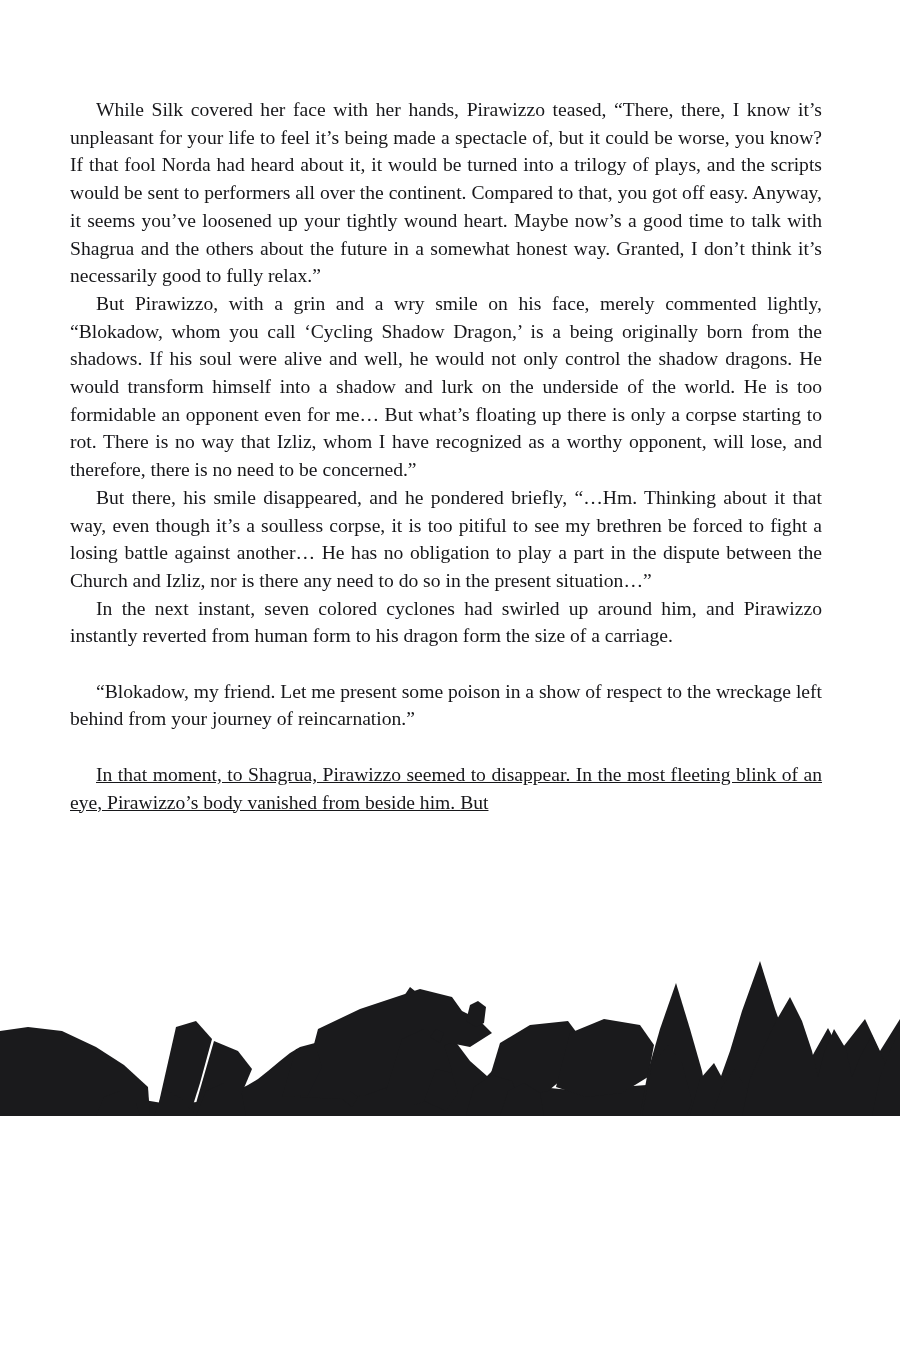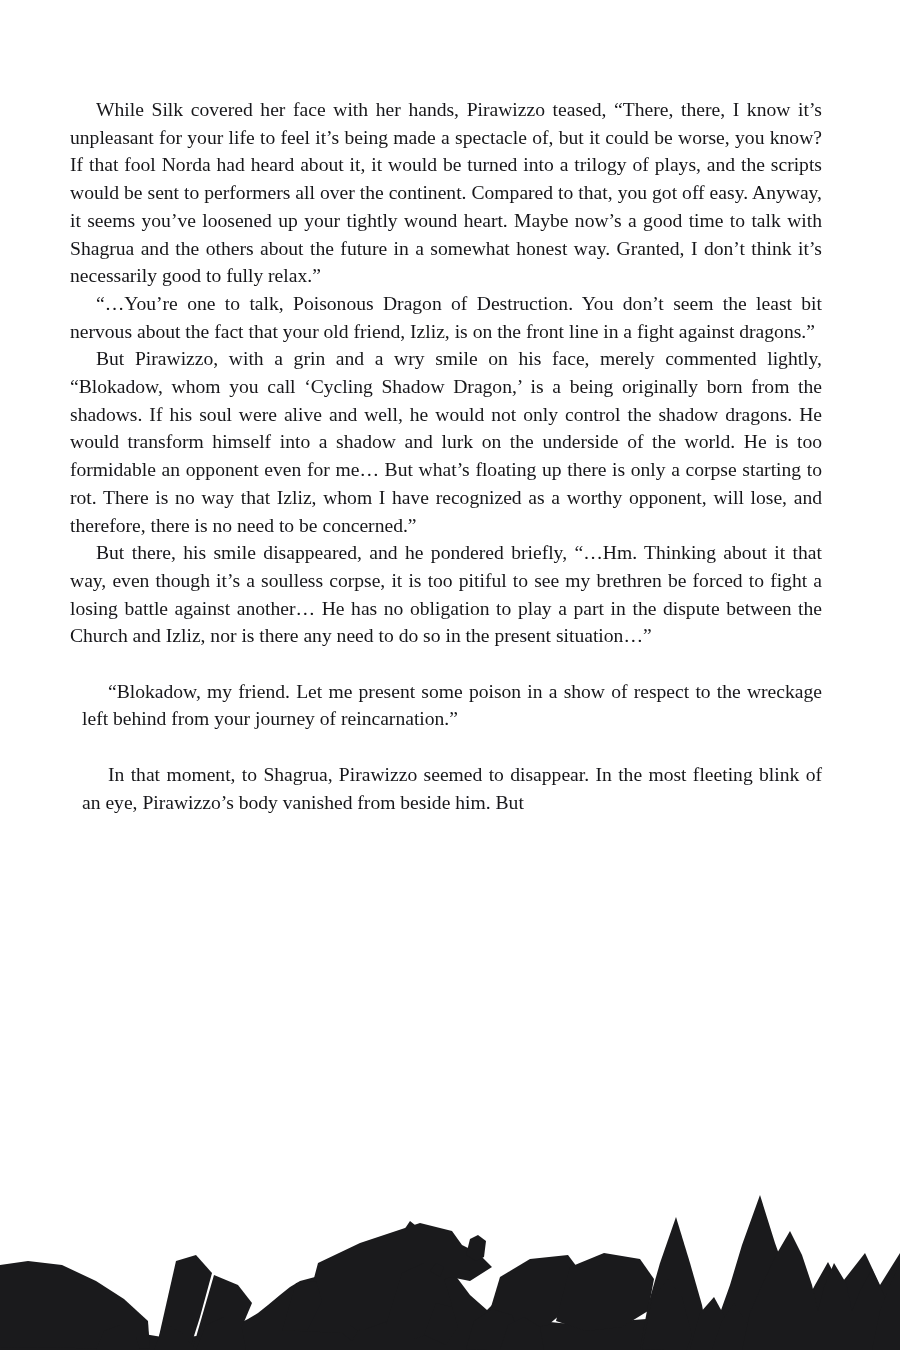--- a/index.html
+++ b/index.html
@@ -5,21 +5,21 @@
 <style>
   html, body {
     margin: 0;
     padding: 0;
     background: #ffffff;
   }
 
   .page {
     position: relative;
     width: 900px;
-    height: 1350px;
+    height: 1116px;
     background: #ffffff;
     overflow: hidden;
     font-family: "Liberation Serif", "DejaVu Serif", serif;
   }
 
   .text-column {
     position: absolute;
     left: 70px;
     top: 96px;
     width: 752px;
@@ -32,26 +32,26 @@
     text-indent: 26px;
     font-size: 19.6px;
     line-height: 27.7px;
     color: #17171a;
     -webkit-font-smoothing: antialiased;
     hyphens: none;
   }
 
   .para.gap-before {
     margin-top: 27.7px;
-    margin-left: 12px;
   }
 
   
   .para.tail {
     text-align: justify;
+    text-decoration: underline;
   }
 
   .decoration {
     position: absolute;
     left: 0;
     bottom: 0;
     width: 900px;
     height: 215px;
     display: block;
   }
@@ -61,23 +61,23 @@
     height: 100%;
   }
 </style>
 </head>
 <body>
 
 <div class="page">
 
   <div class="text-column">
     <p class="para">While Silk covered her face with her hands, Pirawizzo teased, “There, there, I know it’s unpleasant for your life to feel it’s being made a spectacle of, but it could be worse, you know? If that fool Norda had heard about it, it would be turned into a trilogy of plays, and the scripts would be sent to performers all over the continent. Compared to that, you got off easy. Anyway, it seems you’ve loosened up your tightly wound heart. Maybe now’s a good time to talk with Shagrua and the others about the future in a somewhat honest way. Granted, I don’t think it’s necessarily good to fully relax.”</p>
-    <p class="para">“…You’re one to talk, Poisonous Dragon of Destruction. You don’t seem the least bit nervous about the fact that your old friend, Izliz, is on the front line in a fight against dragons.”</p>
     <p class="para">But Pirawizzo, with a grin and a wry smile on his face, merely commented lightly, “Blokadow, whom you call ‘Cycling Shadow Dragon,’ is a being originally born from the shadows. If his soul were alive and well, he would not only control the shadow dragons. He would transform himself into a shadow and lurk on the underside of the world. He is too formidable an opponent even for me… But what’s floating up there is only a corpse starting to rot. There is no way that Izliz, whom I have recognized as a worthy opponent, will lose, and therefore, there is no need to be concerned.”</p>
     <p class="para">But there, his smile disappeared, and he pondered briefly, “…Hm. Thinking about it that way, even though it’s a soulless corpse, it is too pitiful to see my brethren be forced to fight a losing battle against another… He has no obligation to play a part in the dispute between the Church and Izliz, nor is there any need to do so in the present situation…”</p>
+    <p class="para">In the next instant, seven colored cyclones had swirled up around him, and Pirawizzo instantly reverted from human form to his dragon form the size of a carriage.</p>
     <p class="para gap-before">“Blokadow, my friend. Let me present some poison in a show of respect to the wreckage left behind from your journey of reincarnation.”</p>
     <p class="para gap-before tail">In that moment, to Shagrua, Pirawizzo seemed to disappear. In the most fleeting blink of an eye, Pirawizzo’s body vanished from beside him. But</p>
   </div>
 
   <div class="decoration">
     <svg viewBox="0 0 900 215" preserveAspectRatio="none" xmlns="http://www.w3.org/2000/svg" aria-hidden="true">
       <g fill="#1a1a1c">
 
         <path d="M0,215 L900,215 L900,118 L880,150 L865,118 L840,150 L828,127
                  L815,150 L800,178 L790,150 L775,108 L760,60 L742,110 L730,150

